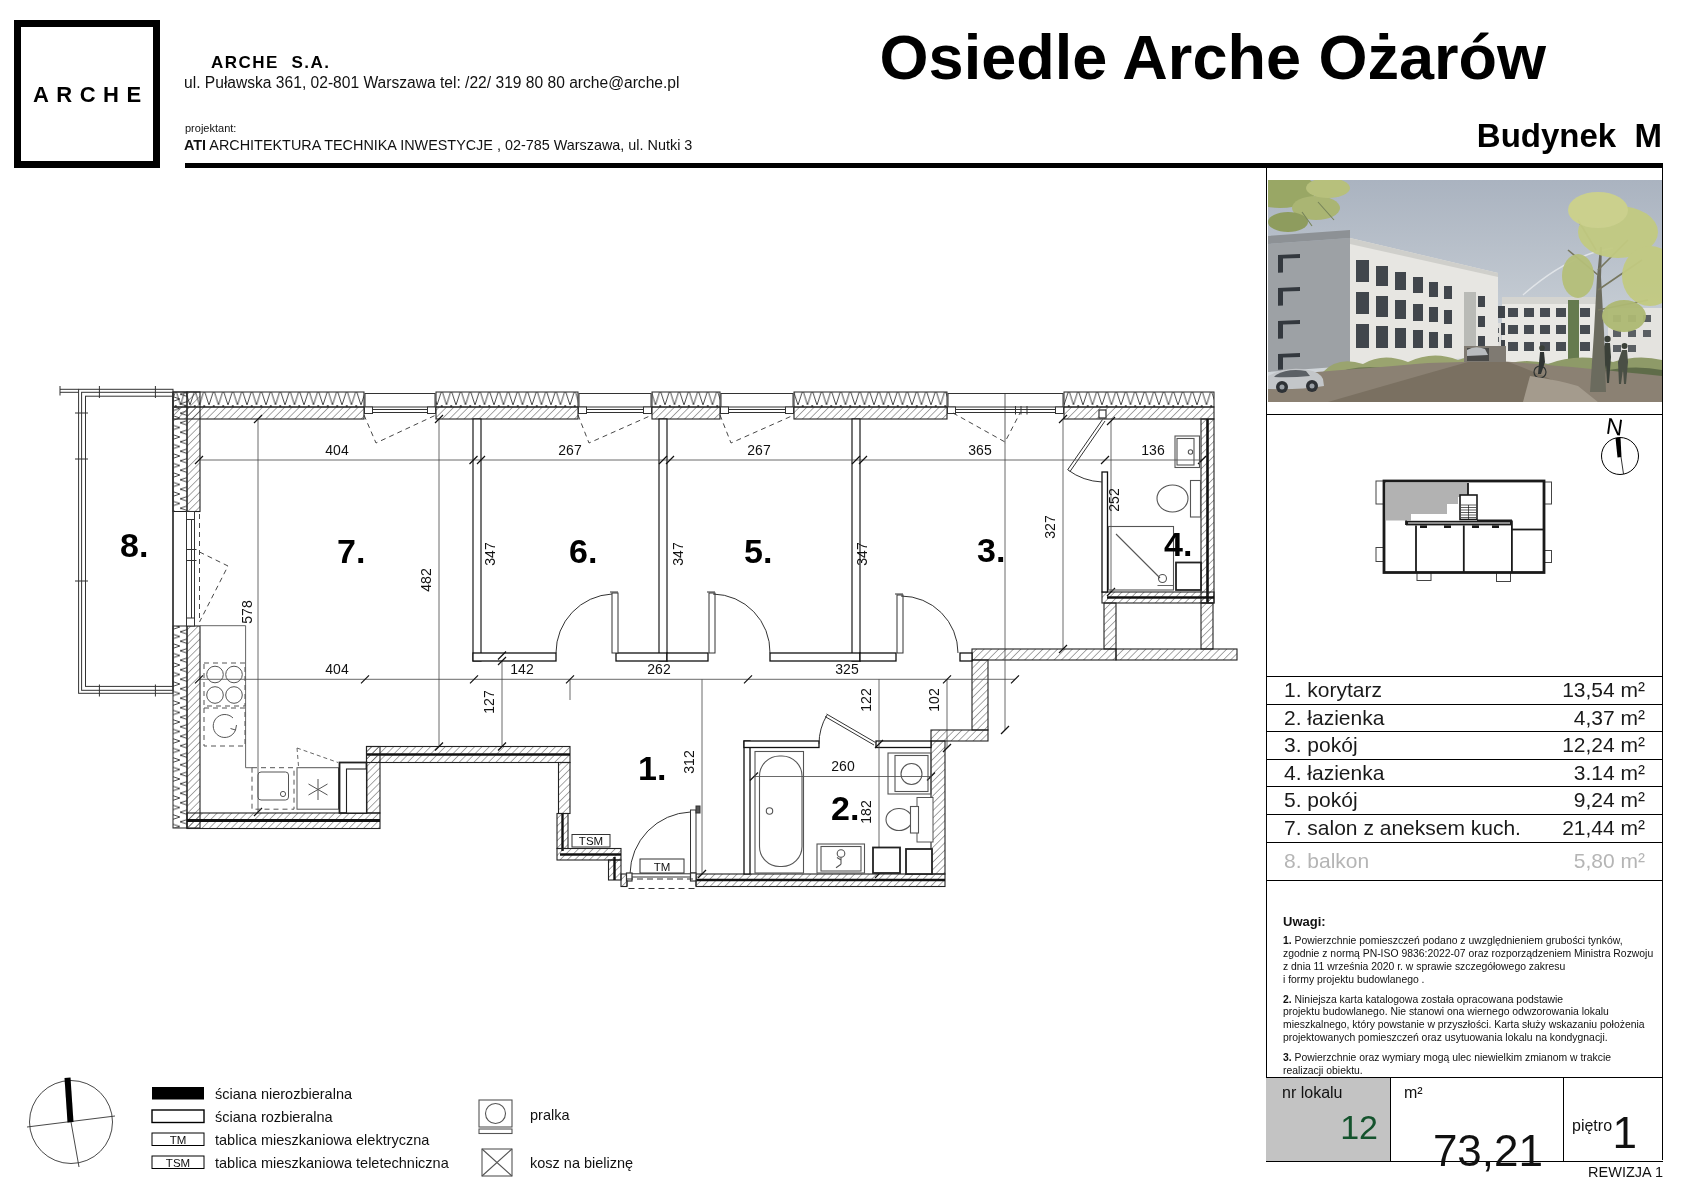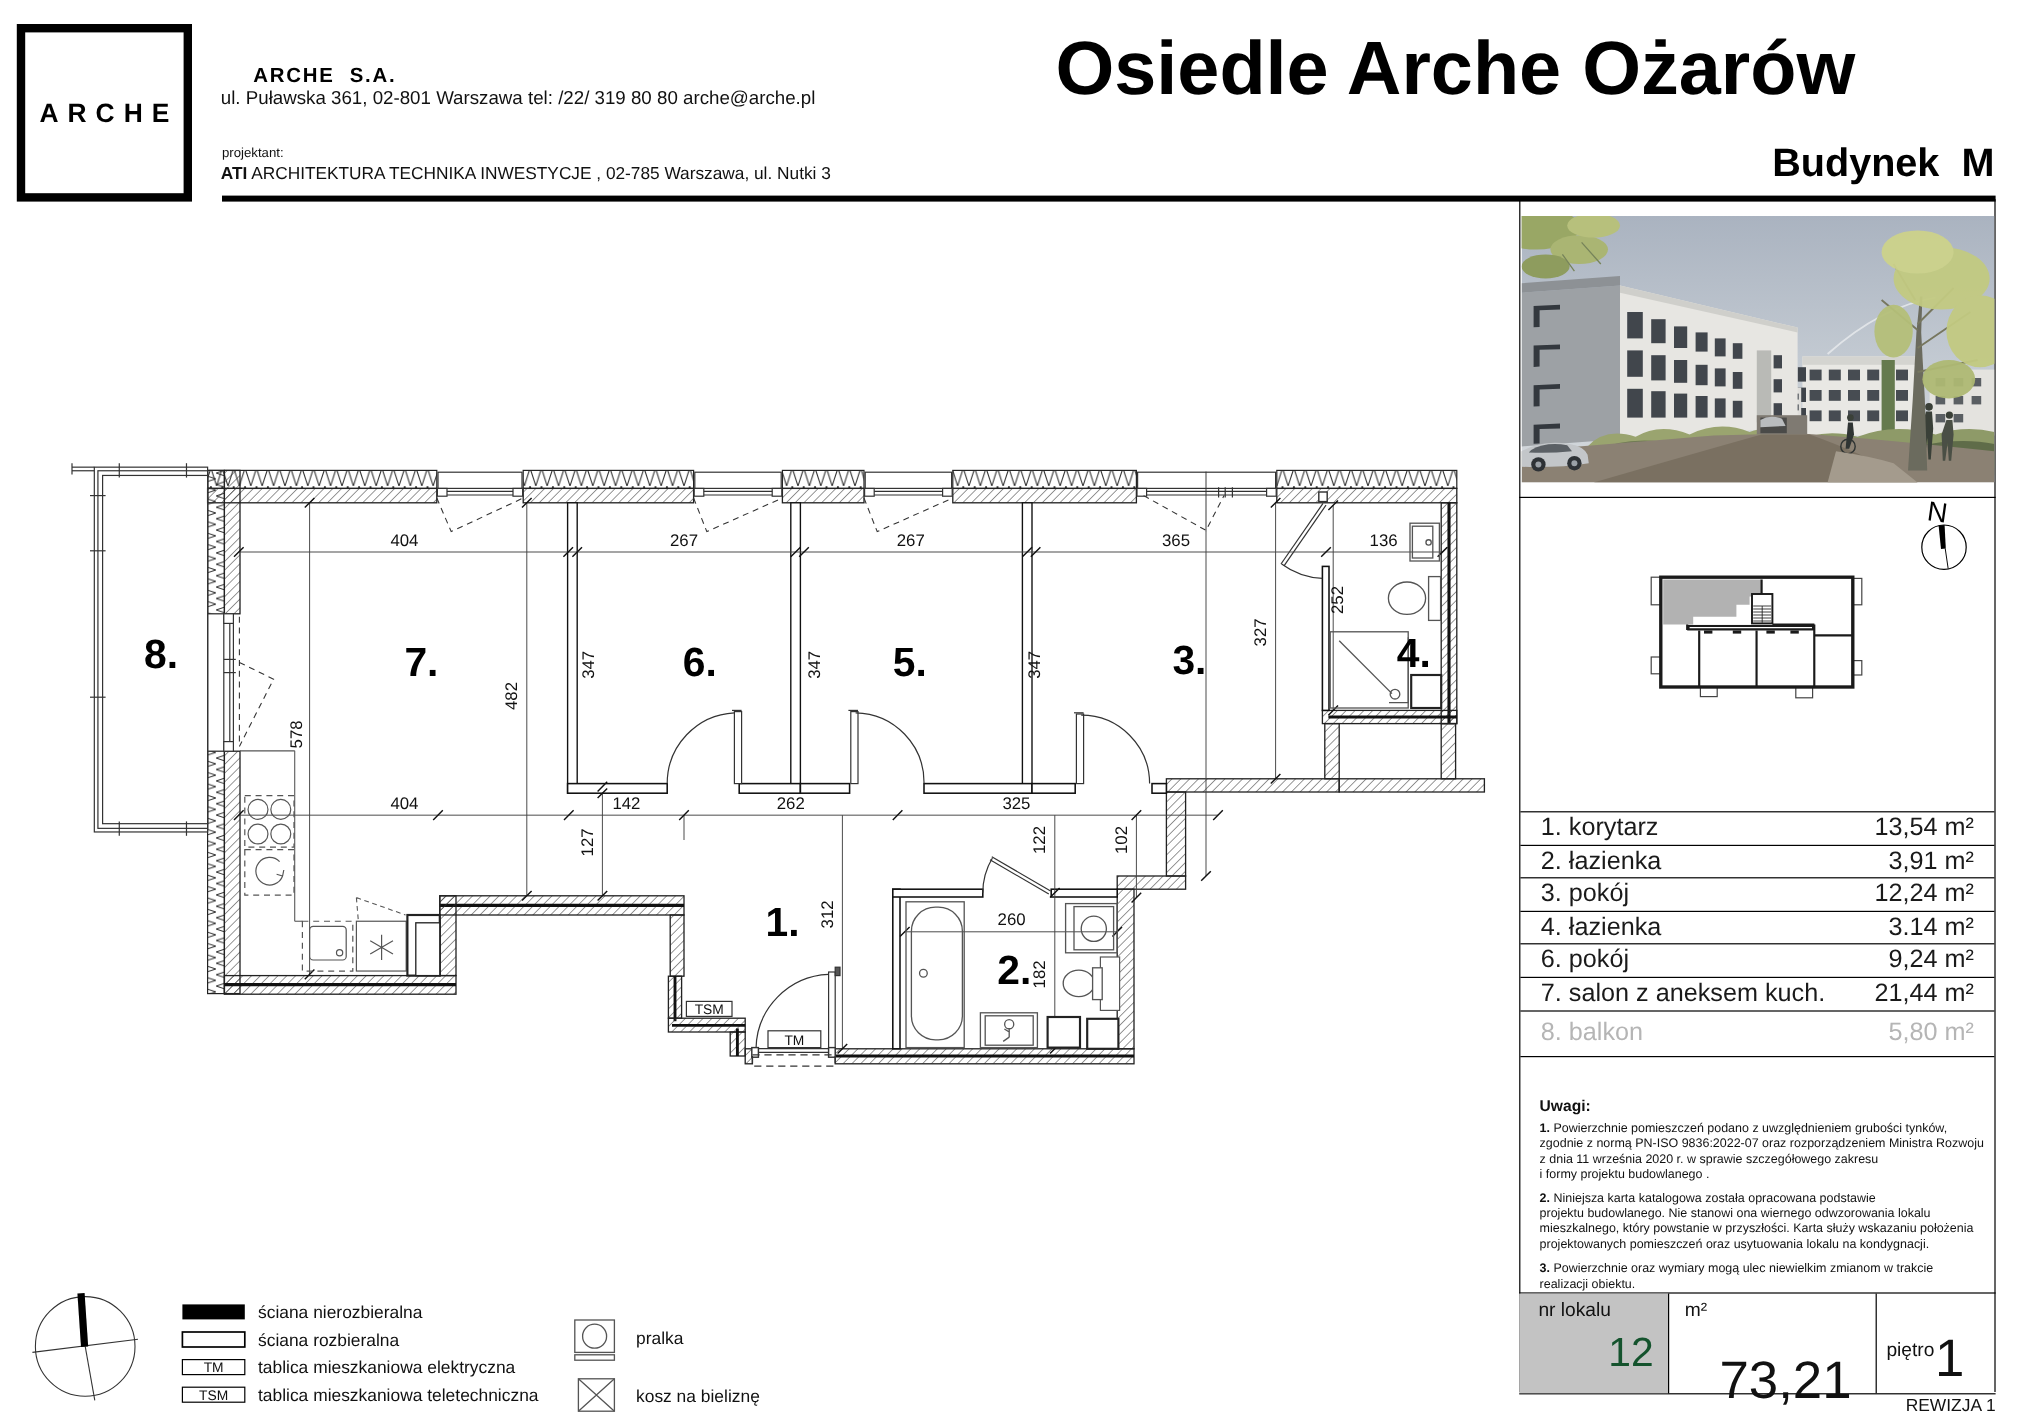--- a/index.html
+++ b/index.html
@@ -270,32 +270,32 @@
 
 <div class="abs" style="left:1267px;top:676px;width:395px;">
 <table style="width:395px;border-collapse:collapse;font-size:21px;color:#1a1a1a;">
 <tbody>
           <tr style="height:27.5px;border-top:1px solid #000;">
             <td style="padding-left:17px;">1. korytarz</td>
             <td style="text-align:right;padding-right:17px;">13,54 m²</td>
           </tr>
 <tr style="height:27.5px;border-top:1px solid #000;">
             <td style="padding-left:17px;">2. łazienka</td>
-            <td style="text-align:right;padding-right:17px;">3,91 m²</td>
+            <td style="text-align:right;padding-right:17px;">4,37 m²</td>
           </tr>
 <tr style="height:27.5px;border-top:1px solid #000;">
             <td style="padding-left:17px;">3. pokój</td>
             <td style="text-align:right;padding-right:17px;">12,24 m²</td>
           </tr>
 <tr style="height:27.5px;border-top:1px solid #000;">
             <td style="padding-left:17px;">4. łazienka</td>
             <td style="text-align:right;padding-right:17px;">3.14 m²</td>
           </tr>
 <tr style="height:27.5px;border-top:1px solid #000;">
-            <td style="padding-left:17px;">6. pokój</td>
+            <td style="padding-left:17px;">5. pokój</td>
             <td style="text-align:right;padding-right:17px;">9,24 m²</td>
           </tr>
 <tr style="height:28px;border-top:1px solid #000;">
             <td style="padding-left:17px;">7. salon z aneksem kuch.</td>
             <td style="text-align:right;padding-right:17px;">21,44 m²</td>
           </tr>
 <tr style="height:38px;border-top:1px solid #000;border-bottom:1px solid #000;color:#b5b5b5;">
             <td style="padding-left:17px;">8. balkon</td>
             <td style="text-align:right;padding-right:17px;">5,80 m²</td>
           </tr>

